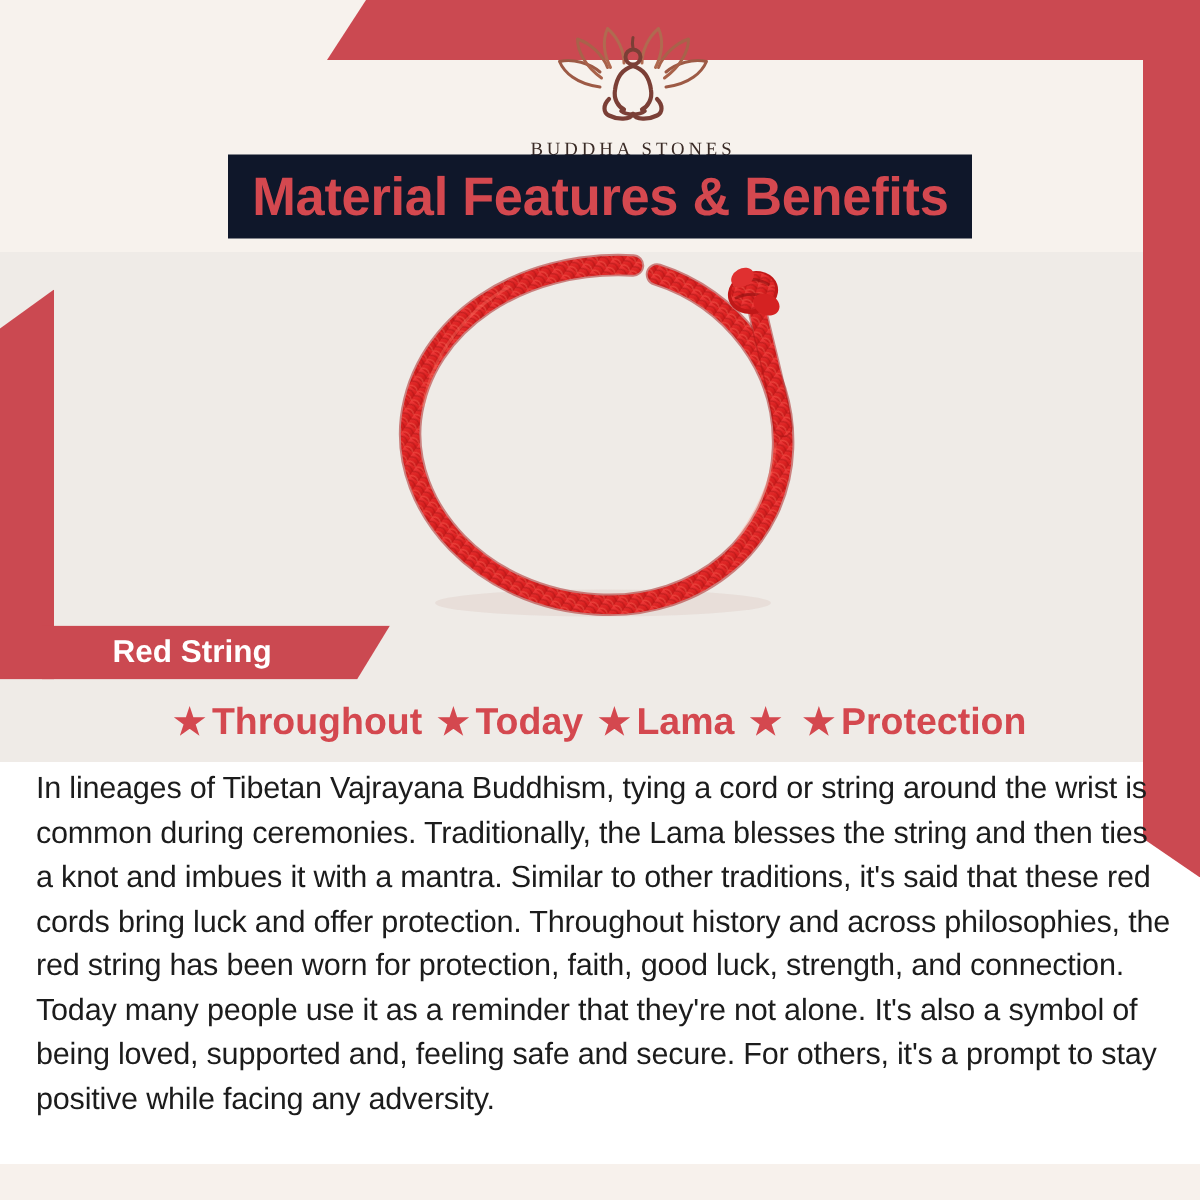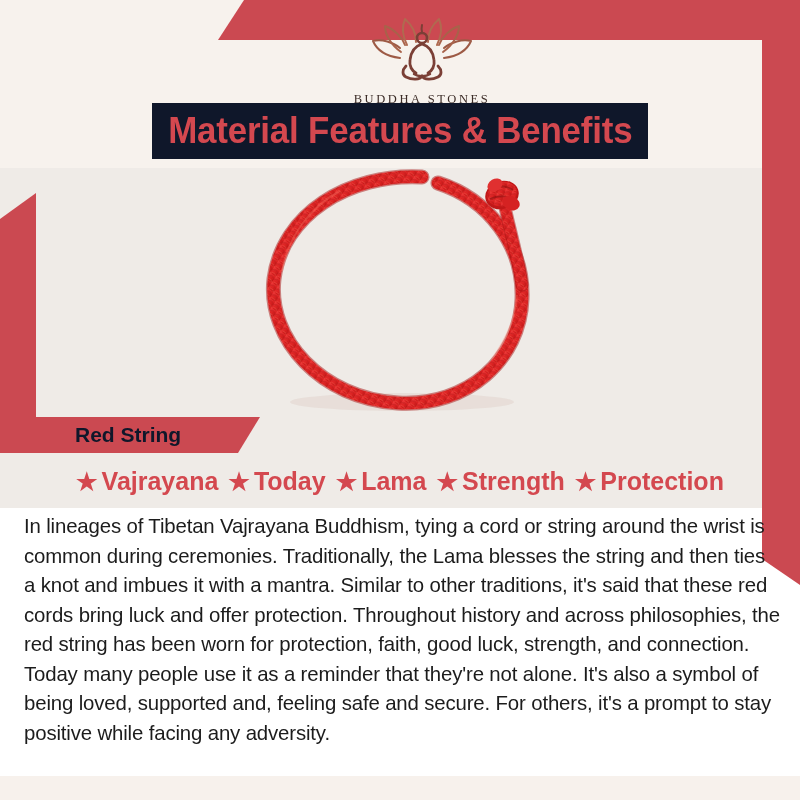--- a/index.html
+++ b/index.html
@@ -129,21 +129,21 @@
     top: 417px; left: 28px;
     width: 232px; height: 36px;
     background: #cb4951;
     clip-path: polygon(0 0, 100% 0, calc(100% - 22px) 100%, 0 100%);
     display: flex;
     align-items: center;
     z-index: 6;
   }
   .label-text {
     margin-left: 47px;
-    color: #0f172a;
+    color: #ffffff;
     font-size: 21px;
     font-weight: bold;
     font-family: "Liberation Sans Narrow", "Liberation Sans", sans-serif;
     letter-spacing: 0px;
   }
 
   
   .benefits-row {
     position: absolute;
     top: 467px; left: 0;
@@ -274,33 +274,32 @@
     </svg>
   </div>
 
   <div class="label-banner">
     <span class="label-text">Red String</span>
   </div>
 
   <div class="benefits-row">
     <span class="benefit">
       <span class="star">★</span>
-      <span>Vajrayana</span>
+      <span>Throughout</span>
     </span>
     <span class="benefit">
       <span class="star">★</span>
       <span>Today</span>
     </span>
     <span class="benefit">
       <span class="star">★</span>
       <span>Lama</span>
     </span>
     <span class="benefit">
       <span class="star">★</span>
-      <span>Strength</span>
     </span>
     <span class="benefit">
       <span class="star">★</span>
       <span>Protection</span>
     </span>
   </div>
 
   <p class="body-copy">In lineages of Tibetan Vajrayana Buddhism, tying a cord or string around the wrist is common during ceremonies. Traditionally, the Lama blesses the string and then ties a knot and imbues it with a mantra. Similar to other traditions, it's said that these red cords bring luck and offer protection. Throughout history and across philosophies, the red string has been worn for protection, faith, good luck, strength, and connection. Today many people use it as a reminder that they're not alone. It's also a symbol of being loved, supported and, feeling safe and secure. For others, it's a prompt to stay positive while facing any adversity.</p>
 
 </div>

